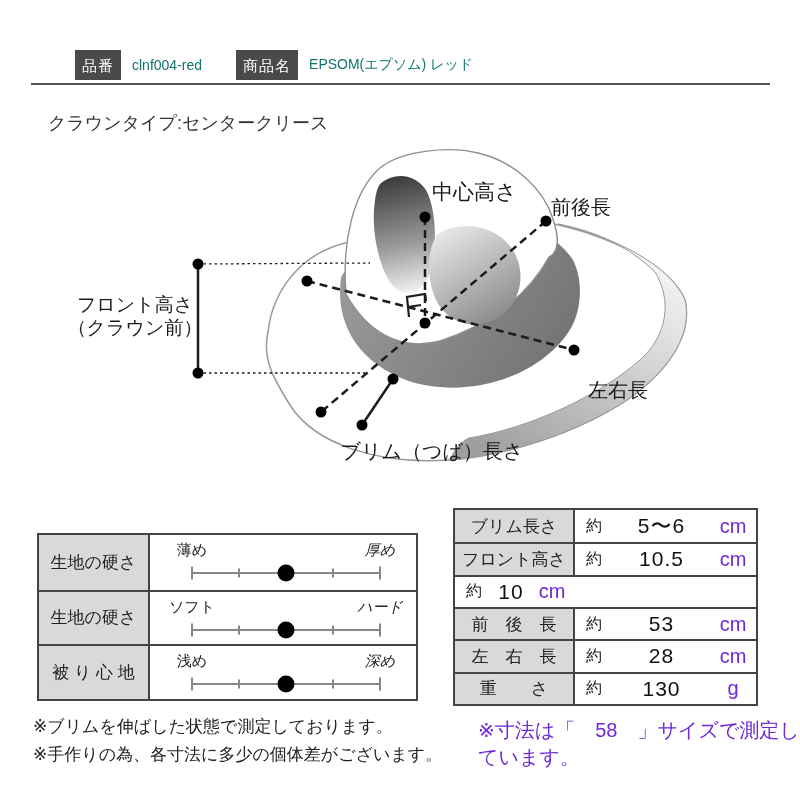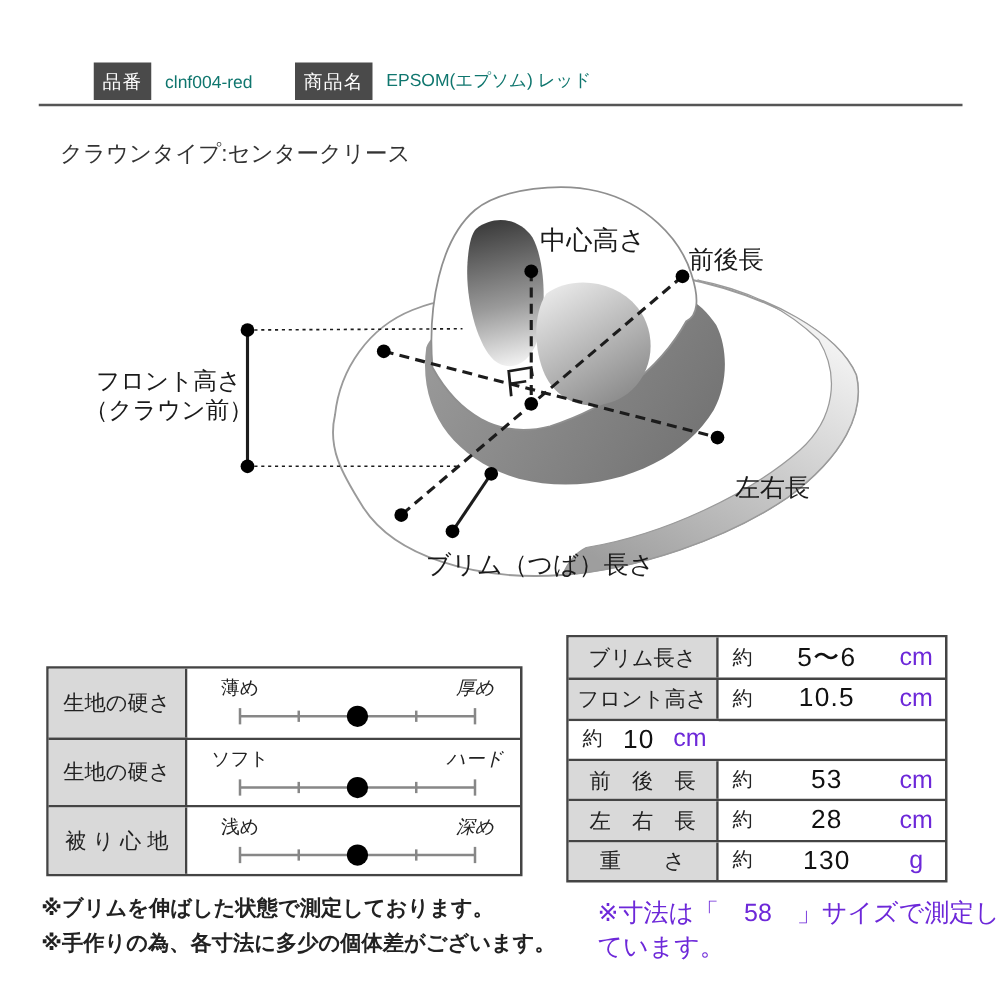--- a/index.html
+++ b/index.html
@@ -39,21 +39,21 @@
         border:2px solid #444;box-sizing:border-box;display:grid;grid-template-rows:repeat(6,1fr);}
   .rrow{display:grid;grid-template-columns:120px 1fr;border-top:2px solid #444;}
   .rrow:first-child{border-top:none;border-radius:16px;}
   .rhead{background:#d9d9d9;border-right:2px solid #444;display:flex;align-items:center;
          justify-content:center;font-size:17px;color:#222;white-space:nowrap;overflow:hidden;}
   .rcell{display:flex;align-items:center;background:#fff;}
   .approx{width:38px;text-align:center;font-size:16px;color:#222;flex:none;}
   .val{flex:1;text-align:center;font-size:21px;letter-spacing:1px;color:#111;}
   .unit{width:46px;text-align:center;font-size:20px;color:#6d28d9;flex:none;}
   
-  .notes-l{position:absolute;left:33px;top:713px;font-size:17px;line-height:28px;color:#222;font-weight:bold;}
+  .notes-l{position:absolute;left:33px;top:713px;font-size:17px;line-height:28px;color:#222;}
   .note-r{position:absolute;left:478px;top:717px;font-size:20px;color:#6d28d9;}
 </style>
 </head>
 <body>
 
 <div class="hdr">
   <span class="tagbox">品番</span>
   <span class="hdr-val">clnf004-red</span>
   <span class="gap"></span>
   <span class="tagbox">商品名</span>

